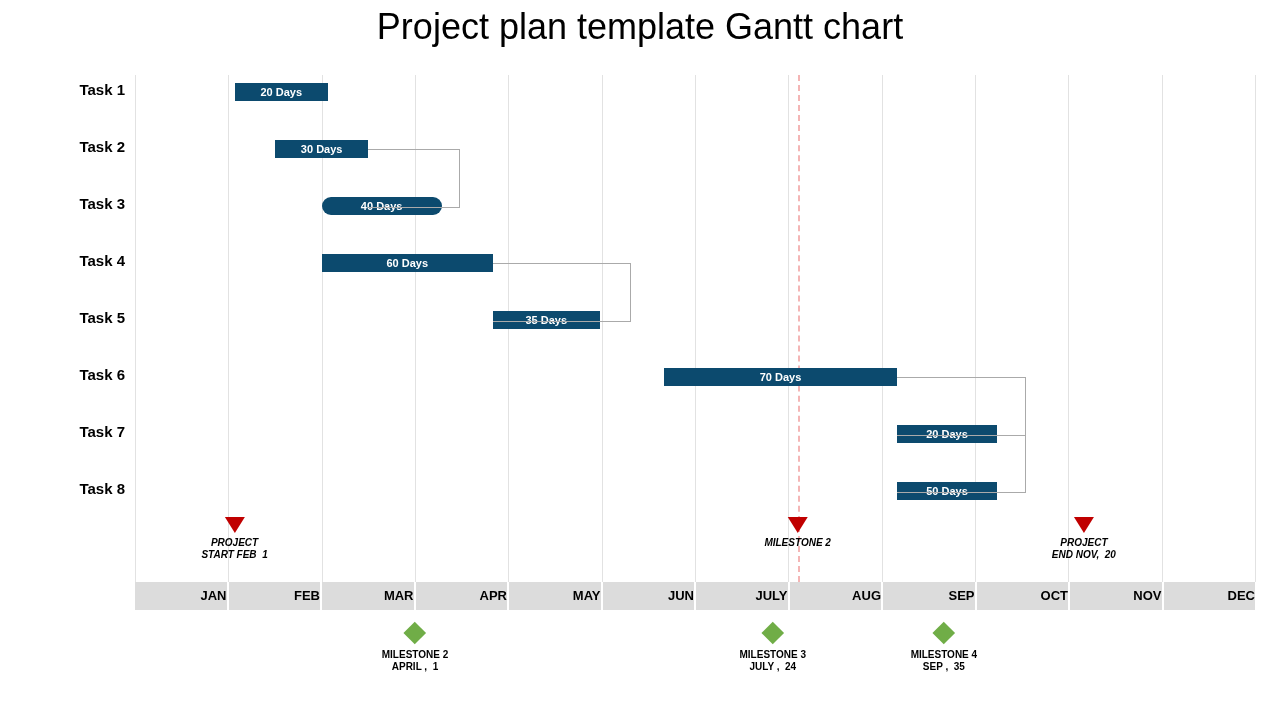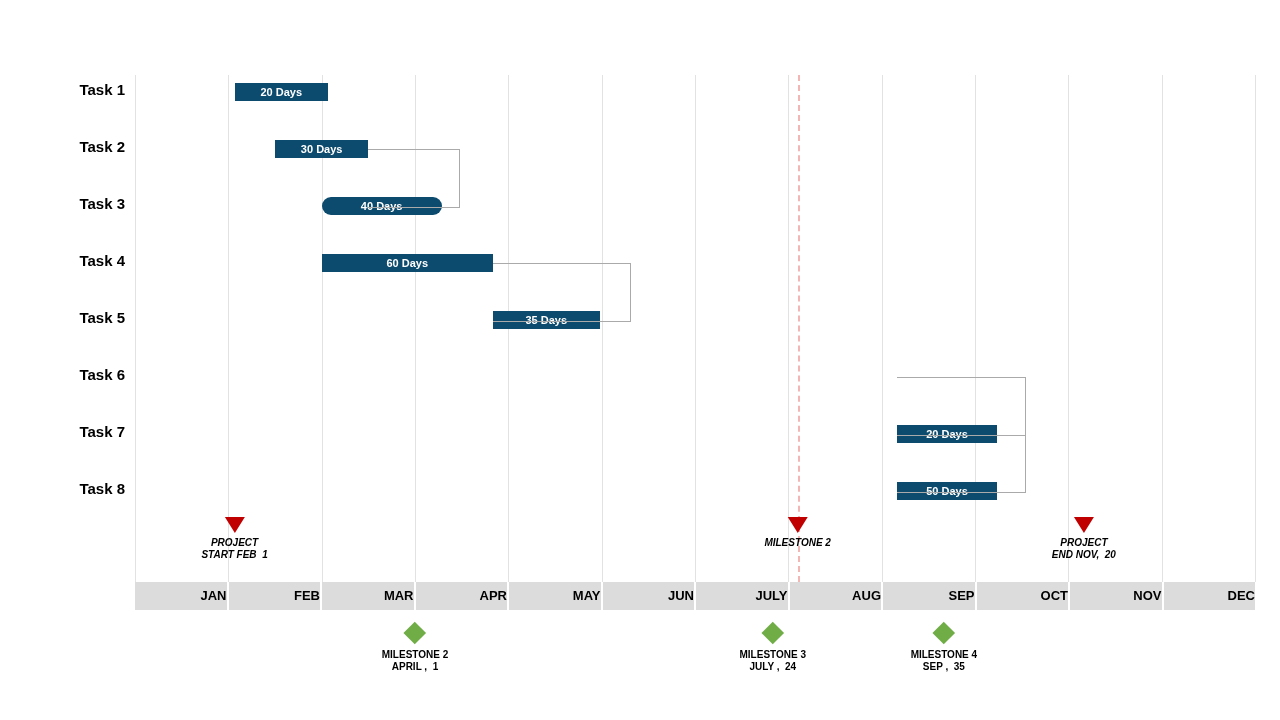--- a/index.html
+++ b/index.html
@@ -18,20 +18,21 @@
   .marker-top .lbl{font-size:10px;font-weight:700;margin-top:4px;line-height:1.2;white-space:pre;}
   .marker-bot{position:absolute;text-align:center;transform:translateX(-50%);}
   .marker-bot .dia{width:16px;height:16px;background:#70ad47;transform:rotate(45deg);margin:0 auto;}
   .marker-bot .lbl{font-size:10px;font-weight:700;margin-top:8px;line-height:1.2;white-space:pre;}
   .dashline{position:absolute;border-left:2px dashed #f4b5b5;top:0;height:507px;}
 </style>
 </head>
 <body>
 
 <div class="page">
+  <div class="title">Project plan template Gantt chart</div>
   <div class="chart">
     <div class="months">
         <div class="month">JAN</div>
         <div class="month">FEB</div>
         <div class="month">MAR</div>
         <div class="month">APR</div>
         <div class="month">MAY</div>
         <div class="month">JUN</div>
         <div class="month">JULY</div>
         <div class="month">AUG</div>
@@ -60,20 +61,21 @@
       <div class="bar" style="left: 194.556px; top: 8px; width: 93.3333px;">20 Days</div>
       <div class="tasklabel" style="top: 63px;">Task 2</div>
       <div class="bar" style="left: 235px; top: 65px; width: 93.3333px;">30 Days</div>
       <div class="tasklabel" style="top: 120px;">Task 3</div>
       <div class="bar" style="left: 281.667px; top: 122px; width: 120px; border-radius: 9px;">40 Days</div>
       <div class="tasklabel" style="top: 177px;">Task 4</div>
       <div class="bar" style="left: 281.667px; top: 179px; width: 171.111px;">60 Days</div>
       <div class="tasklabel" style="top: 234px;">Task 5</div>
       <div class="bar" style="left: 452.778px; top: 236px; width: 107px;">35 Days</div>
       <div class="tasklabel" style="top: 291px;">Task 6</div>
+      <div class="bar" style="left: 623.889px; top: 293px; width: 233.333px;">70 Days</div>
       <div class="tasklabel" style="top: 348px;">Task 7</div>
       <div class="bar" style="left: 857.222px; top: 350px; width: 99.5556px;">20 Days</div>
       <div class="tasklabel" style="top: 405px;">Task 8</div>
       <div class="bar" style="left: 857.222px; top: 407px; width: 99.5556px;">50 Days</div>
       <div class="link" style="left: 328.333px; top: 74px; width: 90.2222px; height: 57px;"></div>
       <div class="link" style="left: 452.778px; top: 188px; width: 136.889px; height: 57px;"></div>
       <div class="link" style="left: 857.222px; top: 302px; width: 127.556px; height: 57px;"></div>
       <div class="link" style="left: 857.222px; top: 302px; width: 127.556px; height: 114px;"></div>
       <div class="marker-top" style="left: 194.556px; top: 442px;">
         <div class="tri"></div>

